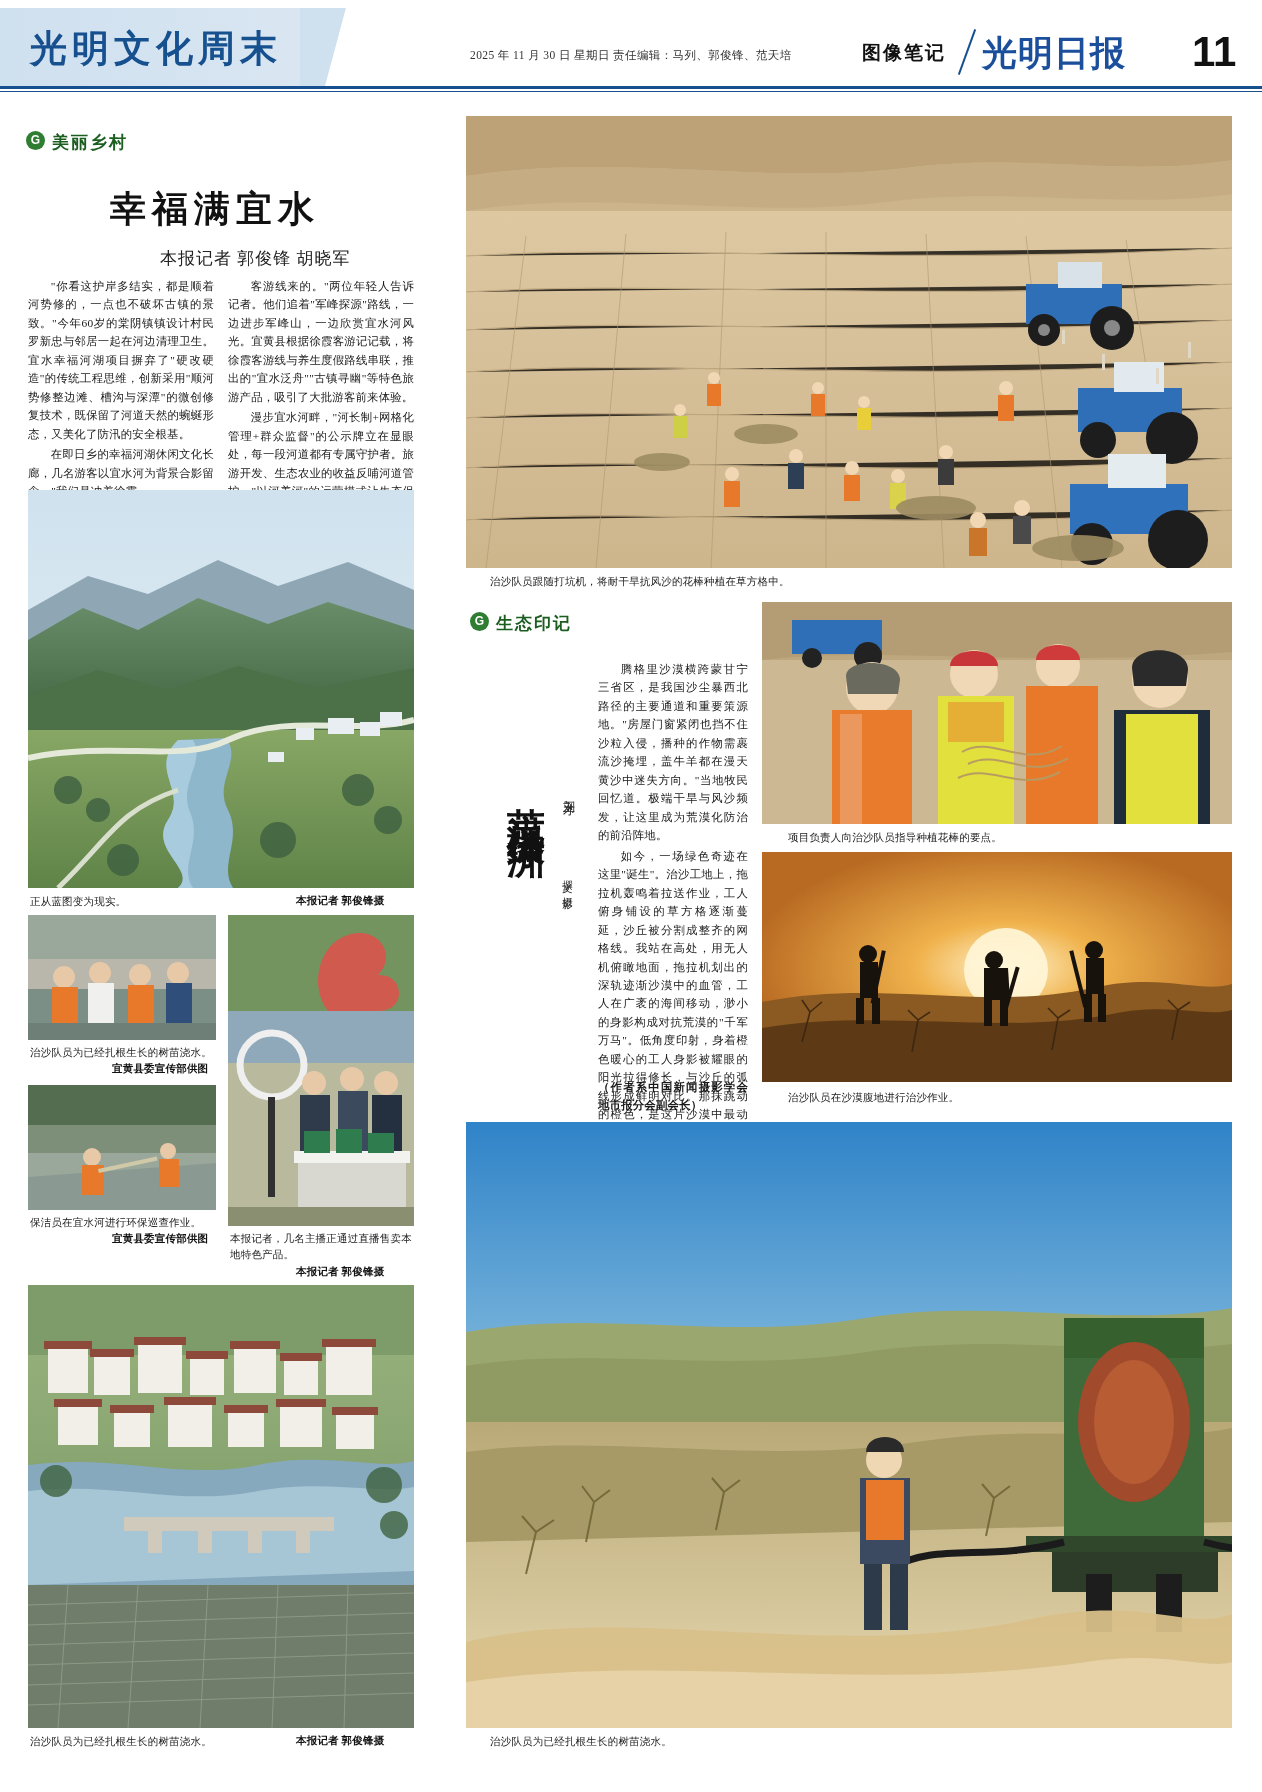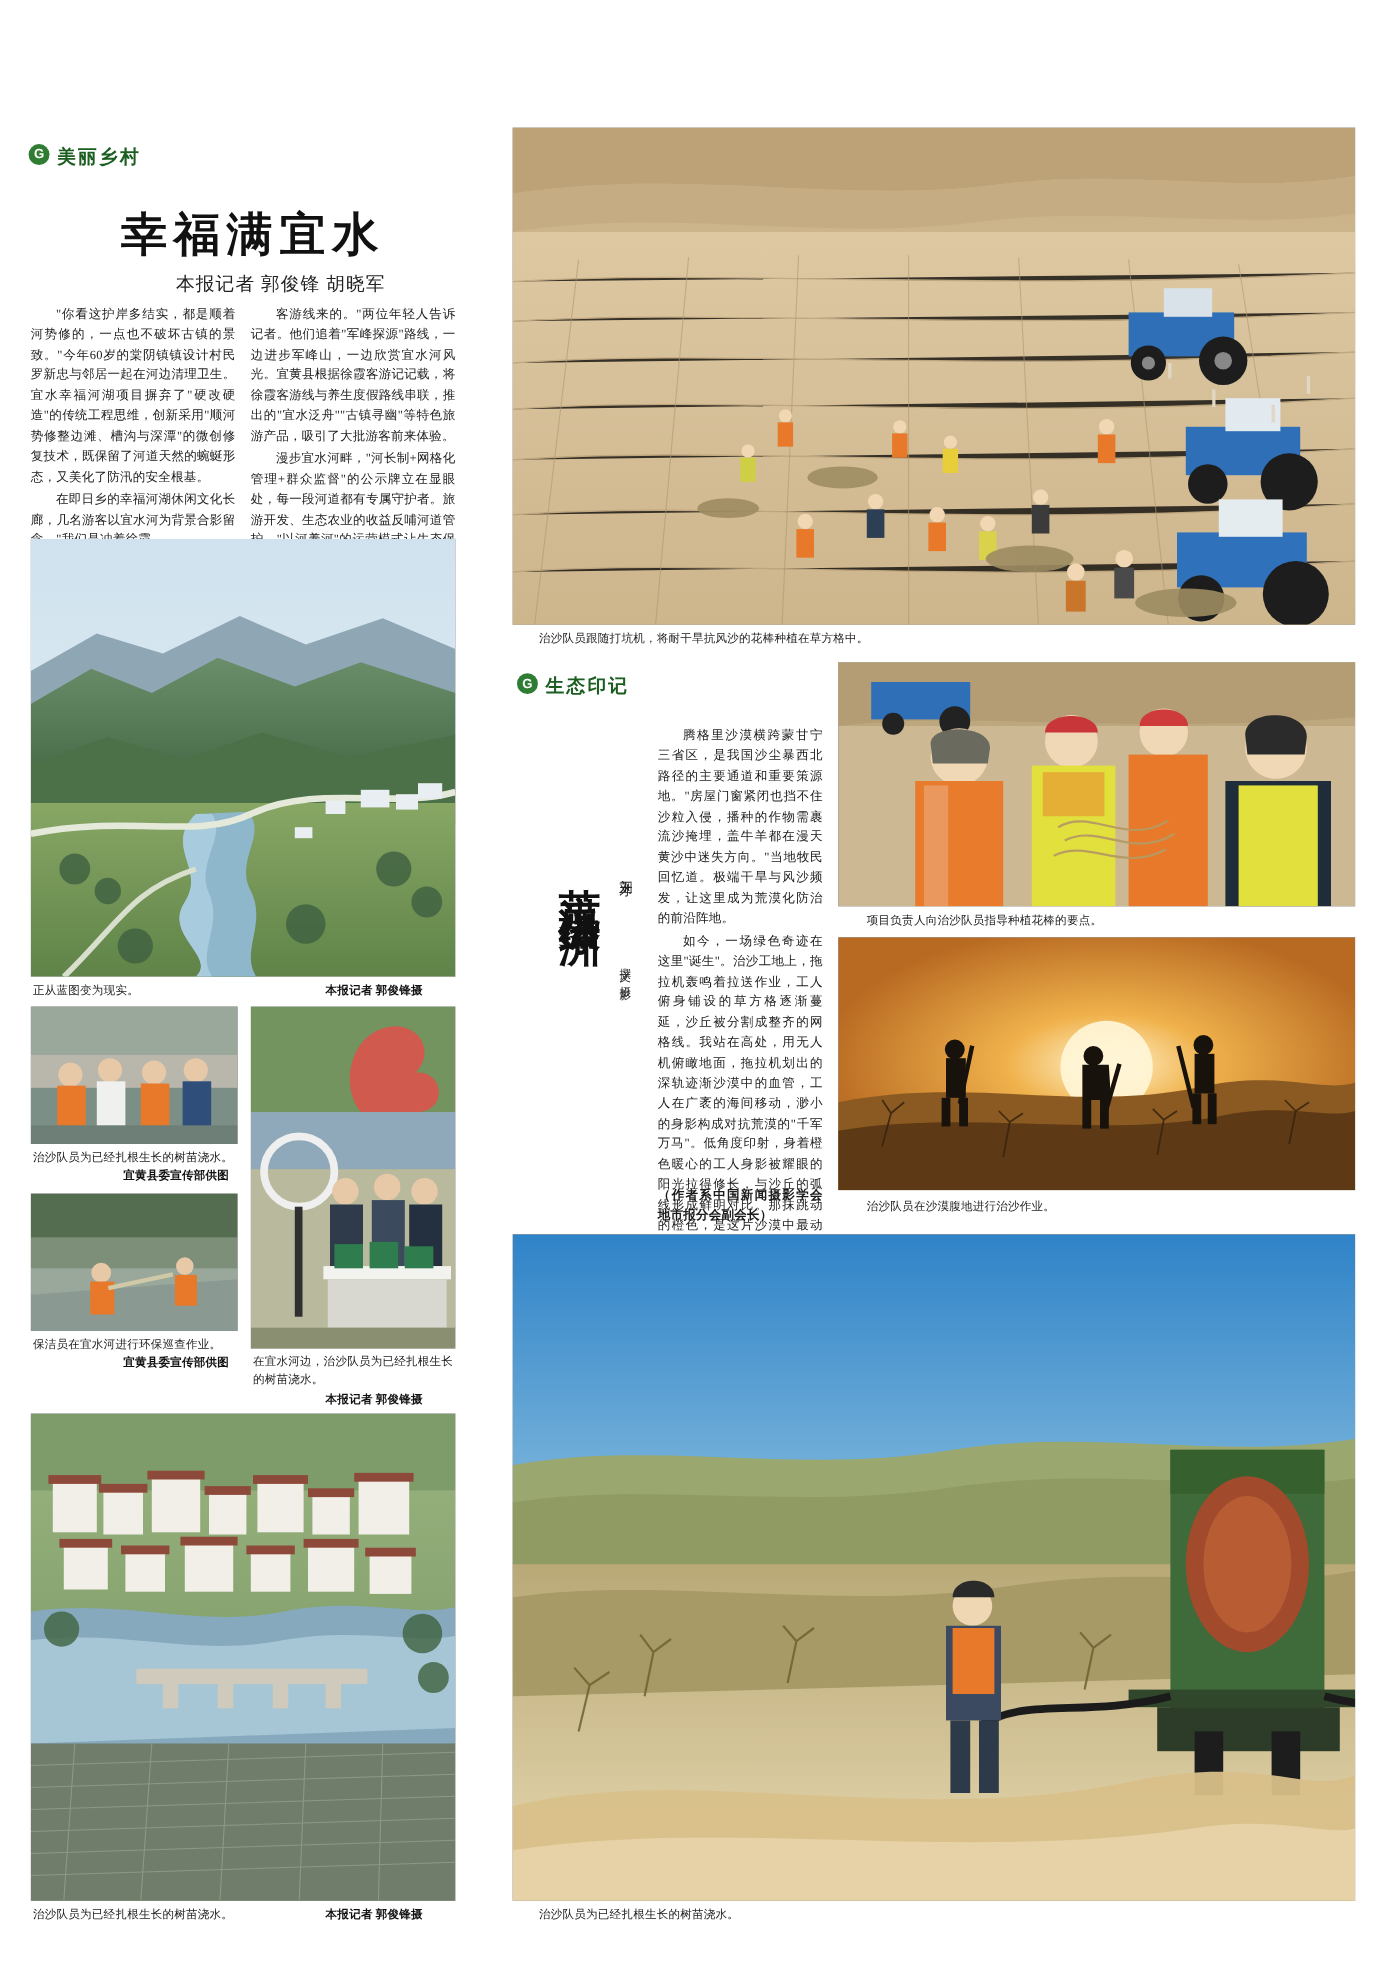--- a/index.html
+++ b/index.html
@@ -30,21 +30,21 @@
   .mast-logo{position:absolute;left:982px;top:30px;font-size:35px;color:#1b4f9c;font-weight:bold;letter-spacing:1px;
      font-family:"Liberation Serif",serif;}
   .mast-pageno{position:absolute;left:1192px;top:28px;font-size:42px;color:#111;font-weight:bold;
      font-family:"Liberation Sans",sans-serif;}
 
   
   .section-label{position:absolute;font-size:17px;color:#1b5e20;font-weight:bold;letter-spacing:2px;}
   .sec-dot{position:absolute;width:19px;height:19px;border-radius:50%;background:#2e7d32;color:#fff;
      font-size:12px;line-height:19px;text-align:center;font-family:"Liberation Sans",sans-serif;font-weight:bold;}
 
-  .headline{position:absolute;font-size:42px;font-weight:bold;letter-spacing:6px;color:#111;font-family:Liberation Serif, serif;}
+  .headline{position:absolute;font-size:36px;font-weight:bold;letter-spacing:6px;color:#111;font-family:Liberation Serif, serif;}
   .byline{position:absolute;font-size:17px;color:#222;letter-spacing:1px;}
 
   .col{position:absolute;font-size:11.4px;line-height:1.62;color:#1a1a1a;text-align:justify;
        letter-spacing:.2px;}
   .col p{margin:0 0 2px 0;text-indent:2em;}
 
   .cap{position:absolute;font-size:10.5px;color:#222;letter-spacing:.2px;line-height:1.5;}
   .credit{position:absolute;font-size:10.5px;color:#111;font-weight:bold;letter-spacing:.2px;}
 
   
@@ -52,20 +52,33 @@
 
   
   .vheadline{position:absolute;writing-mode:vertical-rl;font-size:38px;font-weight:bold;letter-spacing:8px;color:#111;}
   .vbyline{position:absolute;writing-mode:vertical-rl;font-size:12px;letter-spacing:2px;color:#222;}
 </style>
 </head>
 <body>
 
 <div class="page">
 
+  <div class="masthead">
+    <div class="mast-bg"></div>
+    <div class="mast-white"></div>
+    <div class="mast-diag"></div>
+    <div class="mast-title">光明文化周末</div>
+    <div class="mast-meta">2025 年 11 月 30 日   星期日   责任编辑：马列、郭俊锋、范天培</div>
+    <div class="mast-cat">图像笔记</div>
+    <div class="mast-slash"></div>
+    <div class="mast-logo">光明日报</div>
+    <div class="mast-pageno">11</div>
+    <div class="mast-rule"></div>
+    <div class="mast-rule2"></div>
+  </div>
 
   <div class="sec-dot" style="left:26px;top:131px;">G</div>
   <div class="section-label" style="left:52px;top:131px;">美丽乡村</div>
 
   <div class="headline" style="left:110px;top:185px;">幸福满宜水</div>
   <div class="byline" style="left:160px;top:247px;">本报记者  郭俊锋  胡晓军</div>
 
   <div class="col" style="left:28px;top:277px;width:186px;">
     <p>"你看这护岸多结实，都是顺着河势修的，一点也不破坏古镇的景致。"今年60岁的棠阴镇镇设计村民罗新忠与邻居一起在河边清理卫生。宜水幸福河湖项目摒弃了"硬改硬造"的传统工程思维，创新采用"顺河势修整边滩、槽沟与深潭"的微创修复技术，既保留了河道天然的蜿蜒形态，又美化了防汛的安全根基。</p>
     <p>在即日乡的幸福河湖休闲文化长廊，几名游客以宜水河为背景合影留念。"我们是冲着徐霞</p>
@@ -163,21 +176,21 @@
       <rect x="66" y="236" width="116" height="12" fill="#f2f2ee"></rect>
       <rect x="70" y="248" width="108" height="44" fill="#d8d8d0"></rect>
       <g fill="#2f7d4f">
         <rect x="76" y="216" width="26" height="22"></rect>
           <rect x="108" y="214" width="26" height="24"></rect>
           <rect x="140" y="218" width="26" height="20"></rect>
       </g>
       <rect x="0" y="292" width="186" height="19" fill="#8a8f72"></rect>
     </svg>
   </div>
-  <div class="cap" style="left:230px;top:1231px;width:186px;">在宜水河边，治沙队员为已经扎根生长的树苗浇水。</div>
+  <div class="cap" style="left:230px;top:1231px;width:186px;">本报记者，几名主播正通过直播售卖本地特色产品。</div>
   <div class="credit" style="left:296px;top:1265px;">本报记者  郭俊锋摄</div>
 
   <div class="photo" style="left:28px;top:1085px;width:188px;height:125px;">
     <svg width="188" height="125" viewBox="0 0 188 125" preserveAspectRatio="none">
       <rect width="188" height="125" fill="#6f8569"></rect>
       <rect width="188" height="40" fill="#546c4f"></rect>
       <rect y="40" width="188" height="28" fill="#7e8f79"></rect>
       <rect y="68" width="188" height="57" fill="#9aa79b"></rect>
       <path d="M0 92 L188 78 L188 125 L0 125 Z" fill="#8a9a93"></path>
       <circle cx="64" cy="72" r="9" fill="#e7c9a8"></circle>

